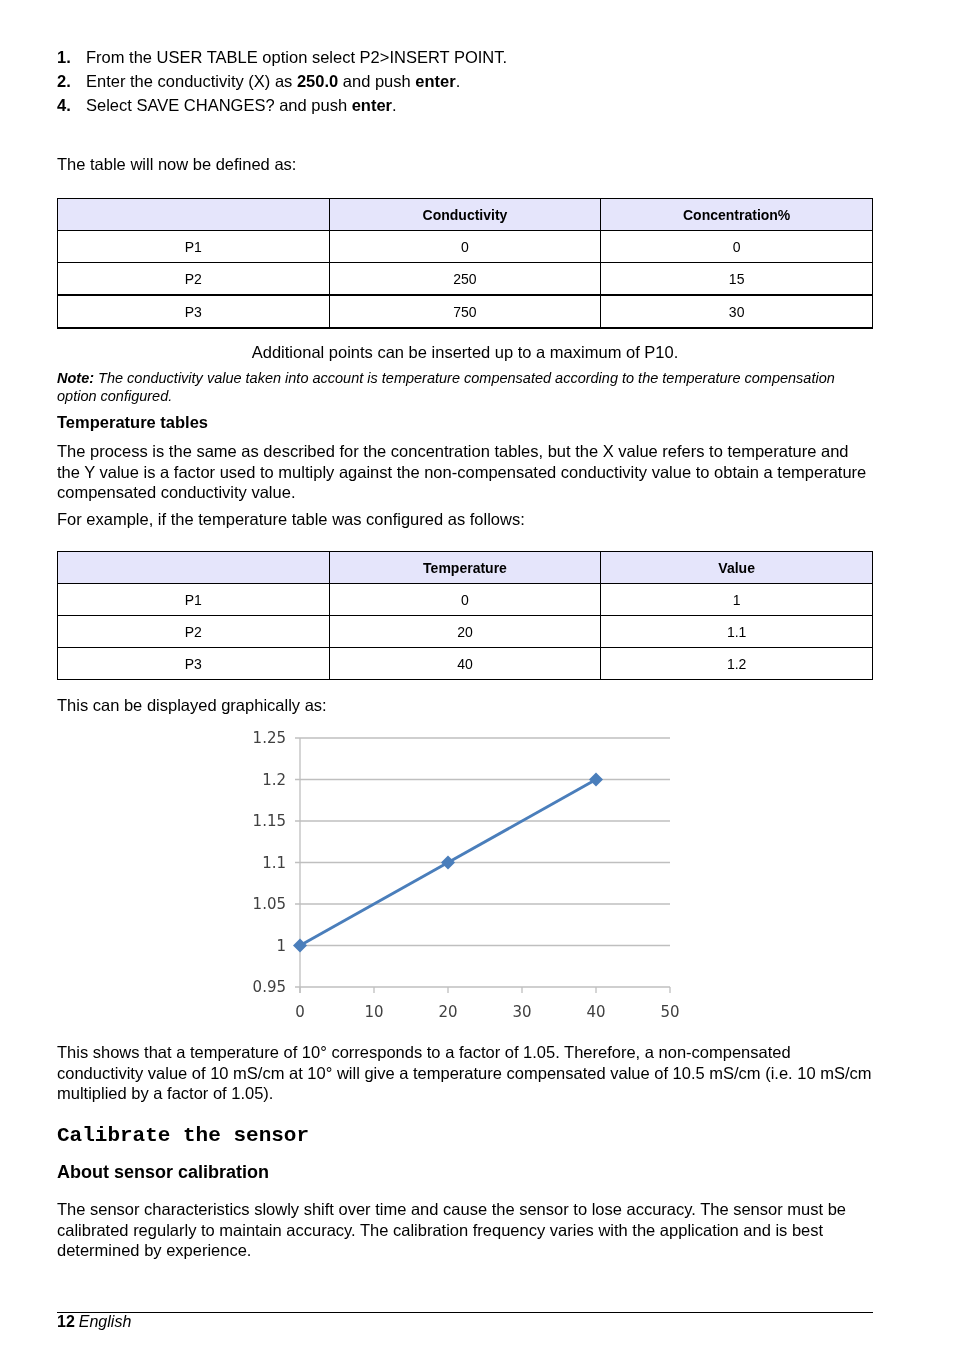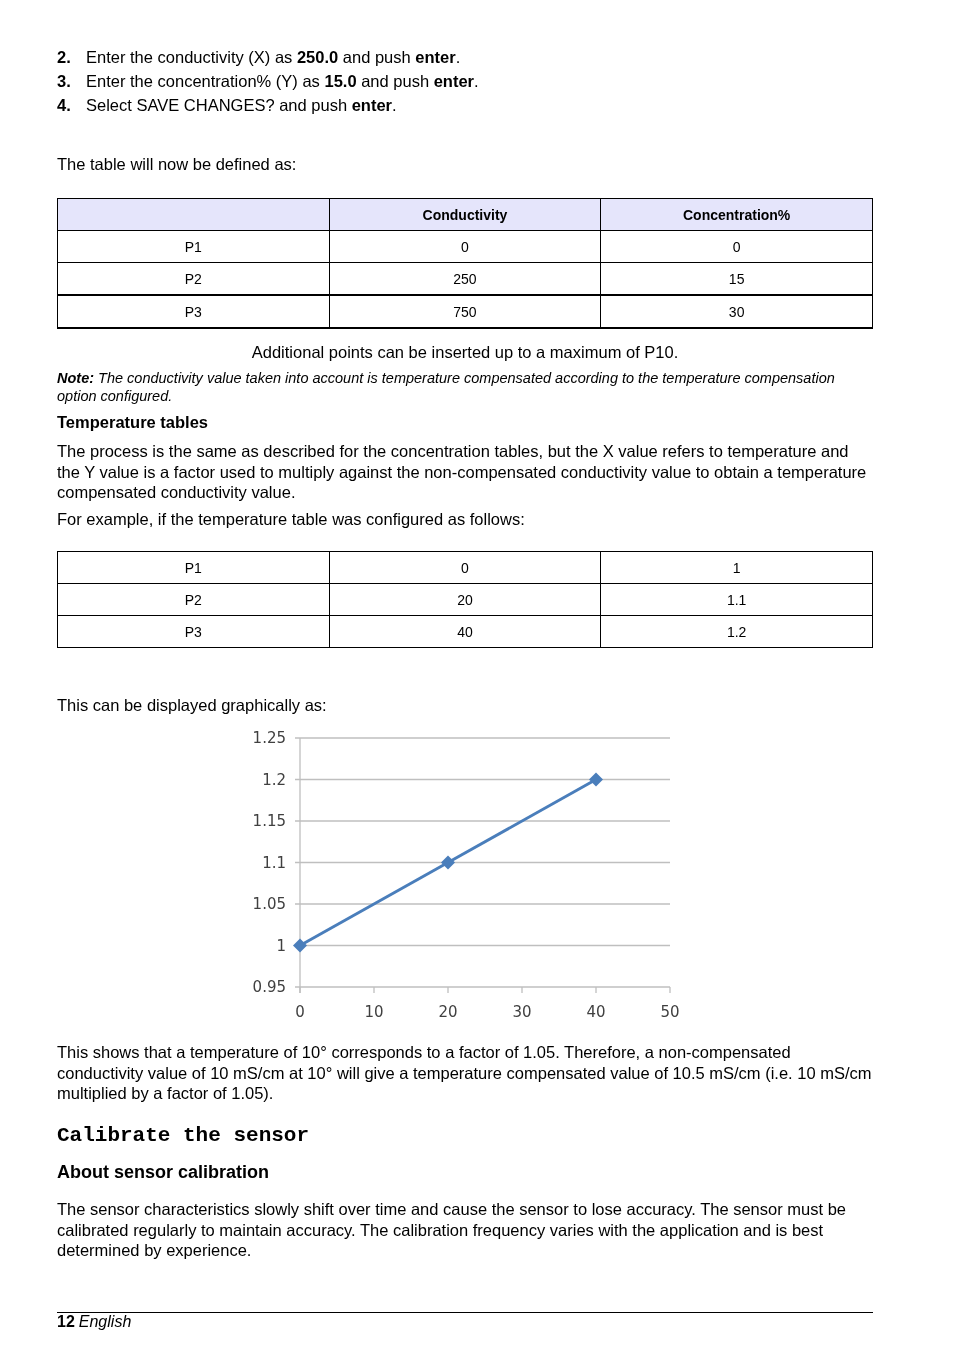--- a/index.html
+++ b/index.html
@@ -28,24 +28,24 @@
   .footer .pg { font-weight: bold; margin-right: 4px; }
   .footer .lang { font-style: italic; }
 </style>
 </head>
 <body>
 
 <div class="page">
 
   <ol class="steps">
     <li>
-      <span class="num">2.</span><span>Enter the conductivity (X) as </span><b>250.0</b><span> and push </span><b>enter</b><span>.</span>
+      <span class="num">1.</span><span>From the USER TABLE option select P2&gt;INSERT POINT.</span>
     </li>
     <li>
-      <span class="num">3.</span><span>Enter the concentration% (Y) as </span><b>15.0</b><span> and push </span><b>enter</b><span>.</span>
+      <span class="num">2.</span><span>Enter the conductivity (X) as </span><b>250.0</b><span> and push </span><b>enter</b><span>.</span>
     </li>
     <li>
       <span class="num">4.</span><span>Select SAVE CHANGES? and push </span><b>enter</b><span>.</span>
     </li>
   </ol>
 
   <div class="para" style="top:154px;">The table will now be defined as:</div>
 
   <table class="dt" style="top:188px;">
     <tbody>
@@ -77,20 +77,25 @@
   <div class="note" style="top:369px;"><b>Note:</b><span> The conductivity value taken into account is temperature compensated according to the temperature compensation option configured.</span></div>
 
   <div class="h3" style="top:413px;">Temperature tables</div>
 
   <div class="para" style="top:441px;">The process is the same as described for the concentration tables, but the X value refers to temperature and the Y value is a factor used to multiply against the non-compensated conductivity value to obtain a temperature compensated conductivity value.</div>
 
   <div class="para" style="top:509px;">For example, if the temperature table was configured as follows:</div>
 
   <table class="dt" style="top:541px;">
     <tbody>
+        <tr>
+      <th></th>
+      <th>Temperature</th>
+      <th>Value</th>
+    </tr>
     <tr>
       <td>P1</td>
       <td>0</td>
       <td>1</td>
     </tr>
     <tr>
       <td>P2</td>
       <td>20</td>
       <td>1.1</td>
     </tr>

